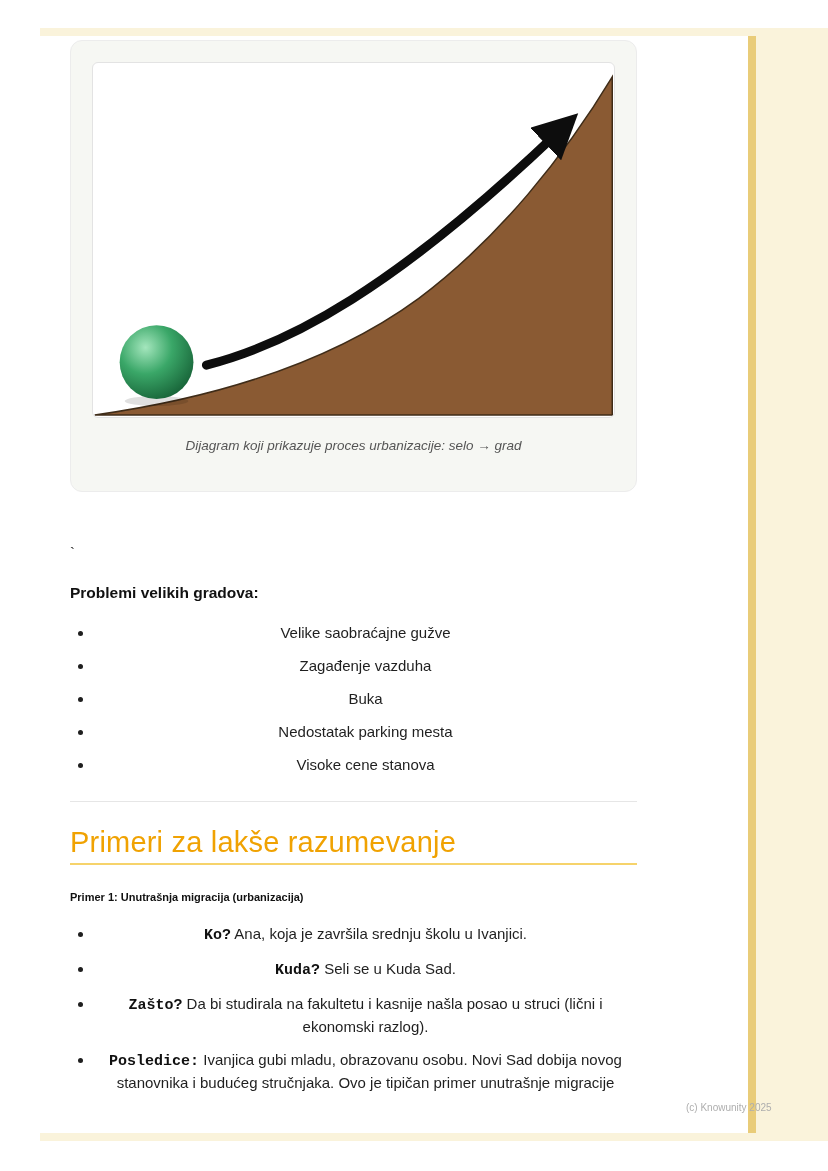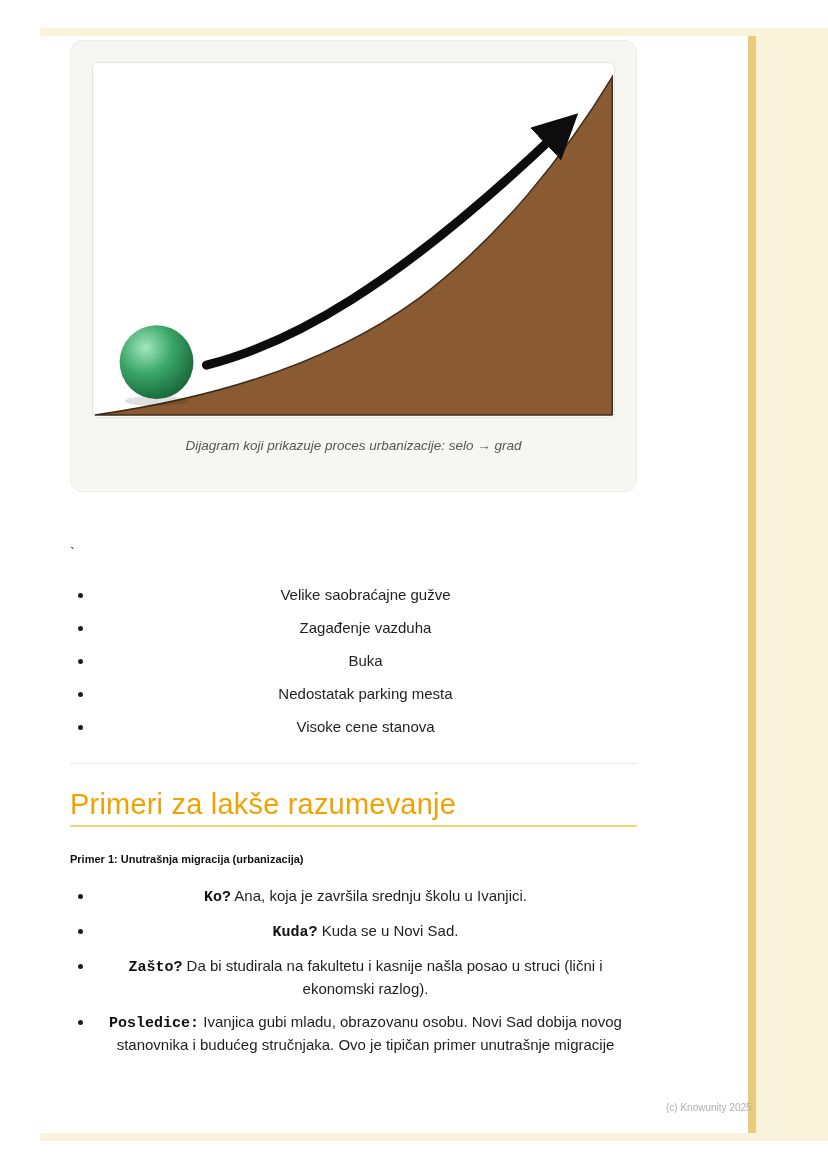--- a/index.html
+++ b/index.html
@@ -55,21 +55,21 @@
     margin-top:26px; border:none; border-top:1px solid #e6e6e6; height:0;
   }
   .main-heading {
     margin-top:24px; font-size:29px; font-weight:400; color:#f0a202;
     letter-spacing:0.2px; padding-bottom:4px; border-bottom:2px solid #f6d36b;
   }
   .example-subhead {
     margin-top:26px; font-size:11px; font-weight:bold; color:#111111;
   }
   .watermark {
-    position:absolute; left:666px; top:1102px; font-size:10px;
+    position:absolute; left:686px; top:1102px; font-size:10px;
     color:#aeaeae; z-index:5; white-space:nowrap;
   }
 </style>
 </head>
 <body>
 
 <div class="page">
   <div class="cream-bg"></div>
   <div class="sheet"></div>
   <div class="gold-bar"></div>
@@ -97,41 +97,42 @@
           <circle cx="62" cy="300" r="37" fill="url(#ballGrad)"></circle>
 
           <path d="M112,303 C195,282 300,226 462,72" fill="none" stroke="#0d0d0d" stroke-width="9" stroke-linecap="round" marker-end="url(#arrowHead)"></path>
         </svg>
       </div>
       <div class="figure-caption">Dijagram koji prikazuje proces urbanizacije: selo → grad</div>
     </div>
 
     <div class="stray-line">`</div>
 
+    <div class="section-subhead">Problemi velikih gradova:</div>
     <ul class="bullets">
       <li><span>Velike saobraćajne gužve</span></li>
       <li><span>Zagađenje vazduha</span></li>
       <li><span>Buka</span></li>
       <li><span>Nedostatak parking mesta</span></li>
       <li><span>Visoke cene stanova</span></li>
     </ul>
 
     <hr class="divider">
 
     <h1 class="main-heading">Primeri za lakše razumevanje</h1>
     <div class="example-subhead">Primer 1: Unutrašnja migracija (urbanizacija)</div>
 
     <ul class="bullets">
       <li>
         <b>Ko?</b>
         <span>Ana, koja je završila srednju školu u Ivanjici.</span>
       </li>
       <li>
         <b>Kuda?</b>
-        <span>Kuda se u Novi Sad.</span>
+        <span>Seli se u Kuda Sad.</span>
       </li>
       <li>
         <b>Zašto?</b>
         <span>Da bi studirala na fakultetu i kasnije našla posao u struci (lični i ekonomski razlog).</span>
       </li>
       <li>
         <b>Posledice:</b>
         <span>Ivanjica gubi mladu, obrazovanu osobu. Novi Sad dobija novog stanovnika i budućeg stručnjaka. Ovo je tipičan primer unutrašnje migracije</span>
       </li>
     </ul>

